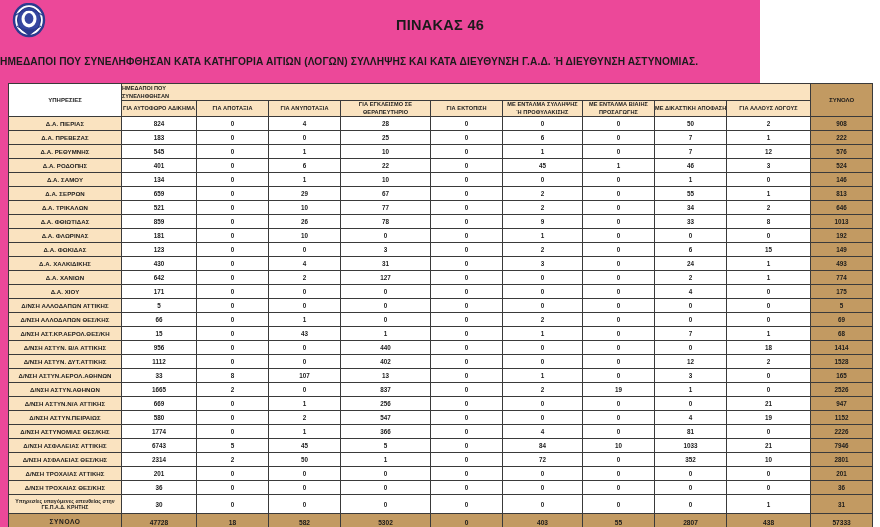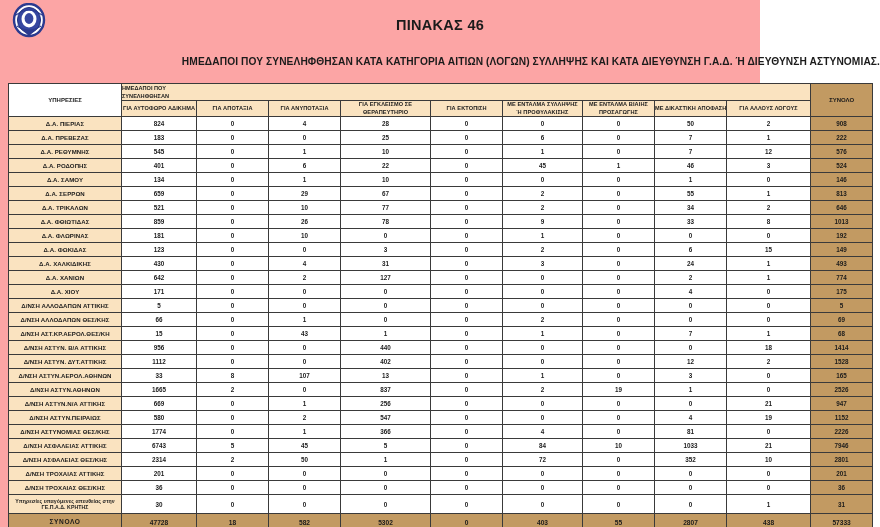--- a/index.html
+++ b/index.html
@@ -11,21 +11,21 @@
     width: 880px;
     height: 527px;
     font-family: "Liberation Sans", sans-serif;
     color: #1b1b1b;
     overflow: hidden;
   }
   .page {
     position: relative;
     width: 760px;
     height: 527px;
-    background: #fca5a5;
+    background: #ec4899;
   }
 
   
   .logo {
     position: absolute;
     left: 10px;
     top: 3px;
     width: 38px;
     height: 36px;
   }
@@ -37,21 +37,21 @@
     text-align: center;
     font-size: 14.5px;
     font-weight: bold;
     letter-spacing: 0.3px;
   }
   .subtitle {
     position: absolute;
     left: 0;
     top: 56px;
     width: 880px;
-    text-align: right;
+    text-align: left;
     font-size: 10.2px;
     font-weight: bold;
     letter-spacing: 0.1px;
   }
 
   
   .tbl-wrap {
     position: absolute;
     left: 8px;
     top: 83px;

